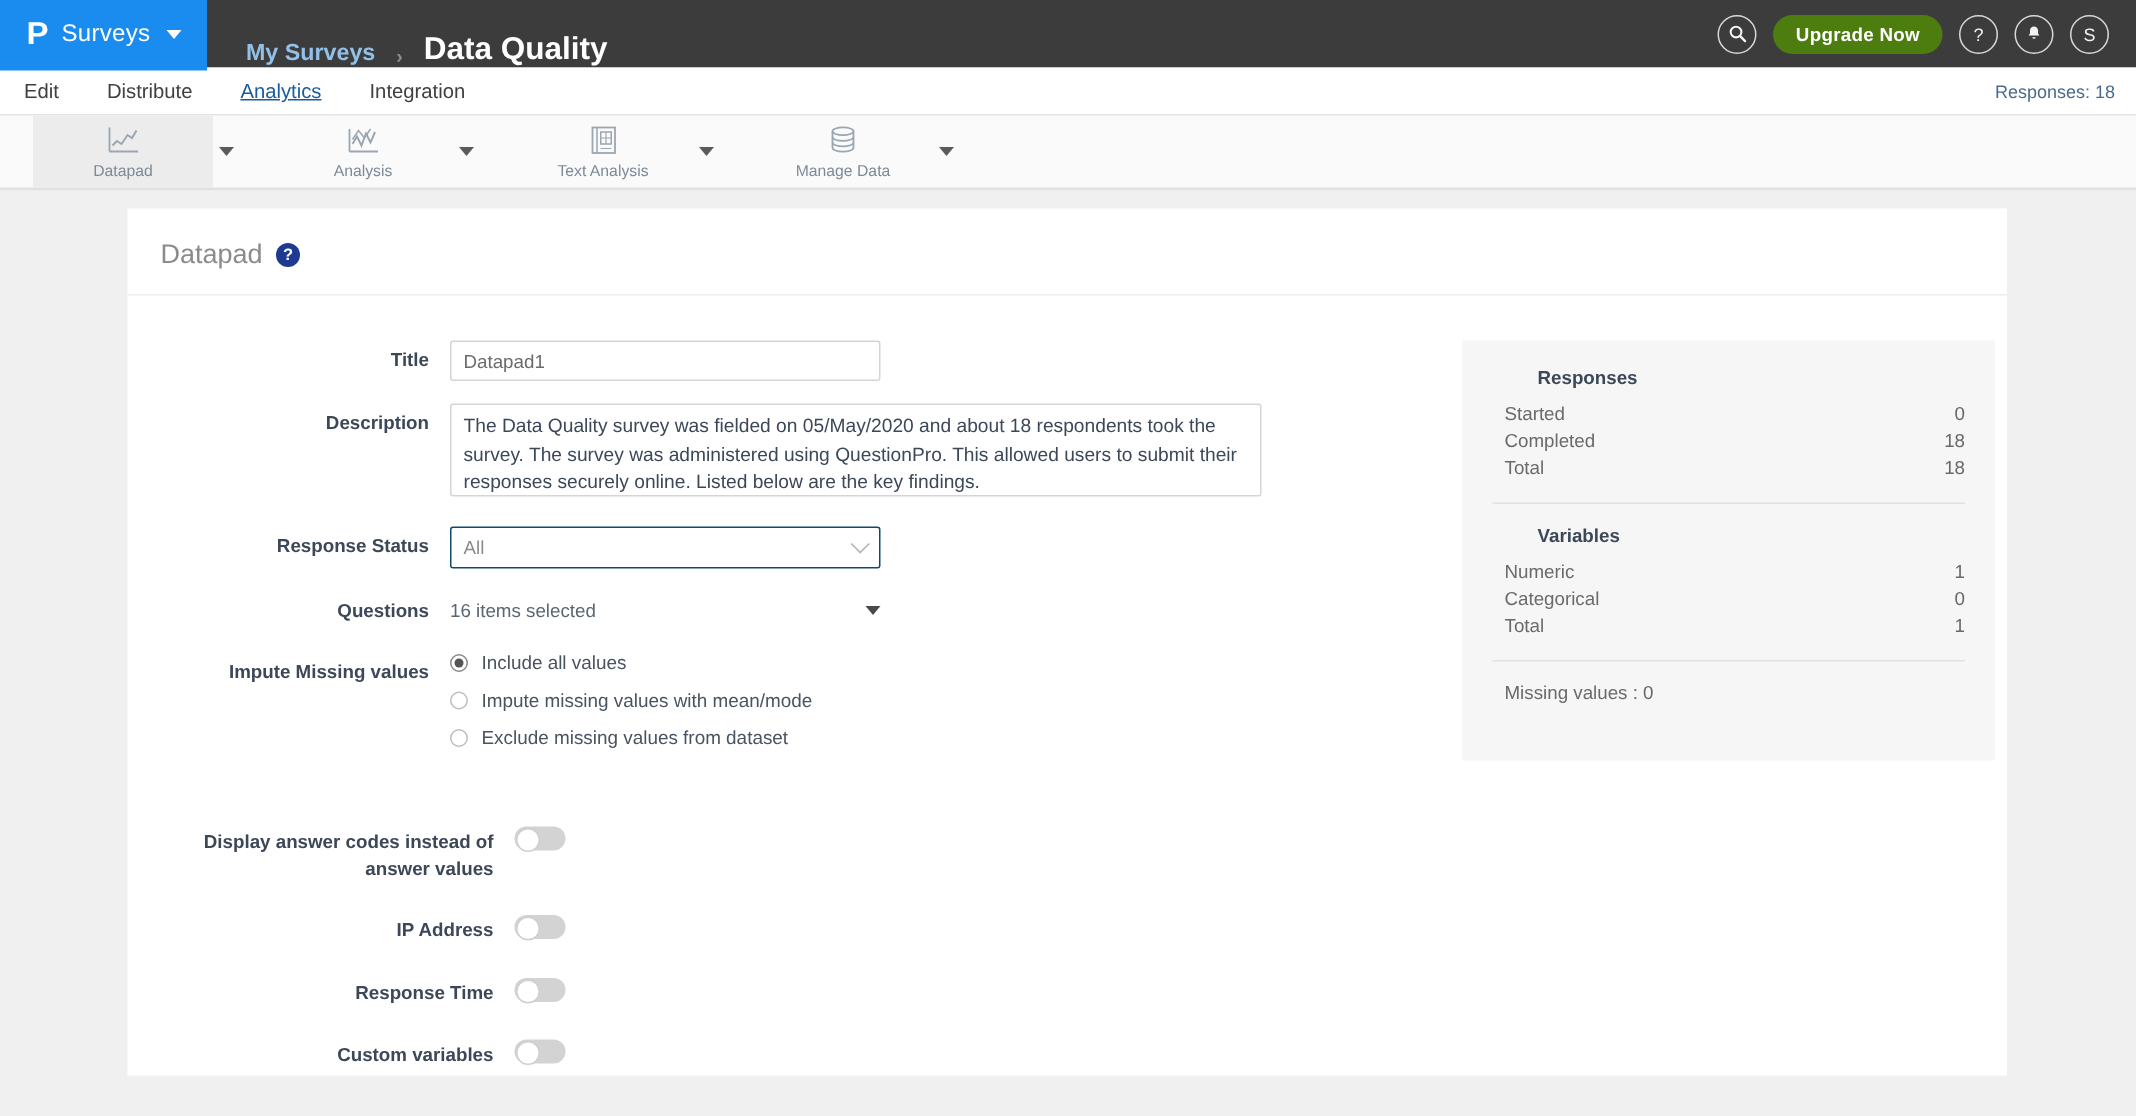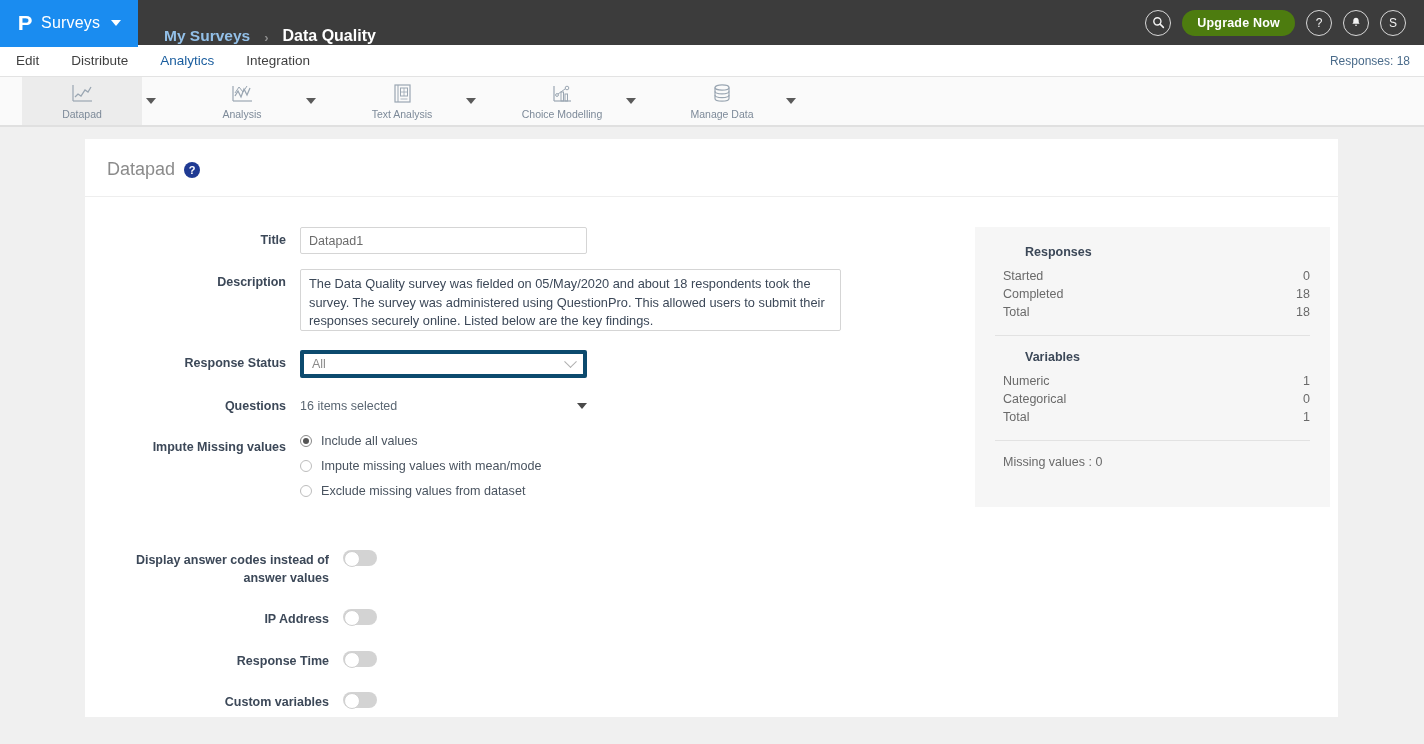--- a/index.html
+++ b/index.html
@@ -26,21 +26,21 @@
     border-right: 5px solid transparent; border-top: 6px solid #fff;
     margin-left: 2px;
   }
   .crumbs {
     display: flex; align-items: flex-end; gap: 14px; padding-left: 26px;
     flex: 1 1 auto;
     font-weight: bold;
   }
   .crumb-parent { color: #93c0e8; font-size: 15.5px; }
   .crumb-sep { color: #8c8c8c; font-size: 13px; }
-  .crumb-current { color: #ffffff; font-size: 16px; margin-top: 12px; }
+  .crumb-current { color: #ffffff; font-size: 21px; margin-top: 12px; }
   .top-actions {
     display: flex; align-items: center; gap: 11px; padding-right: 18px;
   }
   .circ-btn {
     width: 26px; height: 26px; border-radius: 50%; border: 1.6px solid #d8d8d8;
     color: #f2f2f2; display: flex; align-items: center; justify-content: center;
     font-size: 12px; background: transparent; cursor: pointer;
   }
   .circ-btn svg { display: block; }
   .upgrade-btn {
@@ -54,21 +54,21 @@
     height: 32px; background: #fff; display: flex; align-items: center;
     border-bottom: 1px solid #e3e3e3; position: relative;
   }
   .nav-accent {
     position: absolute; top: -1px; left: 0; width: 138px; height: 3px; background: #1a8cf0;
   }
   .nav-items { display: flex; align-items: center; gap: 28px; padding-left: 14px; }
   .nav-item {
     font-size: 13.5px; color: #404040; cursor: pointer; padding: 3px 2px;
   }
-  .nav-item.active { color: #1a5d9e; }
+  .nav-item.active { color: #1a5d9e; text-decoration: underline; }
   .responses-count {
     margin-left: auto; padding-right: 14px; font-size: 12px; color: #4a6b8a;
   }
 
   
   .toolbar {
     height: 50px; background: #fafafa; display: flex; align-items: stretch;
     border-bottom: 2px solid #e0e0e0; padding-left: 22px;
   }
   .tool-group { display: flex; align-items: center; }
@@ -118,21 +118,21 @@
     width: 287px; height: 27px; border: 1px solid #d5d5d5; border-radius: 2px;
     padding: 0 8px; font-size: 12.5px; color: #6b6b6b;
     font-family: "Liberation Sans", sans-serif; background: #fff;
   }
   .txt-area {
     width: 541px; height: 62px; border: 1px solid #d5d5d5; border-radius: 2px;
     padding: 5px 8px; font-size: 12.8px; color: #3c4858; line-height: 1.46;
     font-family: "Liberation Sans", sans-serif; resize: none; overflow: hidden;
   }
   .select-box {
-    width: 287px; height: 28px; border: 4px solid #0c4a6e; border-radius: 2px;
+    width: 287px; height: 28px; border: 1px solid #0c4a6e; border-radius: 2px;
     display: flex; align-items: center; padding: 0 8px;
     font-size: 12.5px; color: #8a8a8a; cursor: pointer; background: #fff;
   }
   .select-box .chev {
     margin-left: auto; width: 9px; height: 9px; border-right: 1.5px solid #b0b0b0;
     border-bottom: 1.5px solid #b0b0b0; transform: rotate(45deg) translate(-2px,-2px);
   }
   .multi-select {
     width: 287px; height: 26px; display: flex; align-items: center;
     font-size: 12.5px; color: #5a6672; cursor: pointer;
@@ -273,37 +273,20 @@
           <line x1="15" y1="5" x2="15" y2="13" stroke="#9aa6b2" stroke-width=".8"></line>
           <line x1="11.5" y1="9" x2="18.5" y2="9" stroke="#9aa6b2" stroke-width=".8"></line>
           <line x1="11.5" y1="16" x2="18.5" y2="16" stroke="#9aa6b2" stroke-width=".8"></line>
         </svg>
       </span>
       <span class="tool-label">Text Analysis</span>
     </div>
     <span class="tool-caret"></span>
   </div>
 
-  <div class="tool-group">
-    <div class="tool-btn">
-      <span class="tool-icon">
-        <svg width="26" height="22" viewBox="0 0 26 22">
-          <line x1="5" y1="3" x2="5" y2="18" stroke="#9aa6b2" stroke-width="1.2"></line>
-          <line x1="5" y1="18" x2="22" y2="18" stroke="#9aa6b2" stroke-width="1.2"></line>
-          <circle cx="8" cy="12" r="1.4" fill="none" stroke="#9aa6b2" stroke-width="1"></circle>
-          <circle cx="18" cy="5" r="1.8" fill="none" stroke="#9aa6b2" stroke-width="1"></circle>
-          <line x1="9" y1="11" x2="16" y2="6" stroke="#9aa6b2" stroke-width="1"></line>
-          <rect x="12" y="9" width="2.5" height="9" fill="none" stroke="#9aa6b2" stroke-width="1"></rect>
-          <rect x="16" y="11" width="2.5" height="7" fill="none" stroke="#9aa6b2" stroke-width="1"></rect>
-        </svg>
-      </span>
-      <span class="tool-label">Choice Modelling</span>
-    </div>
-    <span class="tool-caret"></span>
-  </div>
 
   <div class="tool-group">
     <div class="tool-btn">
       <span class="tool-icon">
         <svg width="26" height="22" viewBox="0 0 26 22">
           <ellipse cx="13" cy="4.5" rx="7" ry="2.6" fill="none" stroke="#9aa6b2" stroke-width="1.2"></ellipse>
           <path d="M6 4.5v11c0 1.4 3.1 2.6 7 2.6s7-1.2 7-2.6v-11" fill="none" stroke="#9aa6b2" stroke-width="1.2"></path>
           <path d="M6 8.3c0 1.4 3.1 2.6 7 2.6s7-1.2 7-2.6" fill="none" stroke="#9aa6b2" stroke-width="1.1"></path>
           <path d="M6 12c0 1.4 3.1 2.6 7 2.6s7-1.2 7-2.6" fill="none" stroke="#9aa6b2" stroke-width="1.1"></path>
         </svg>

